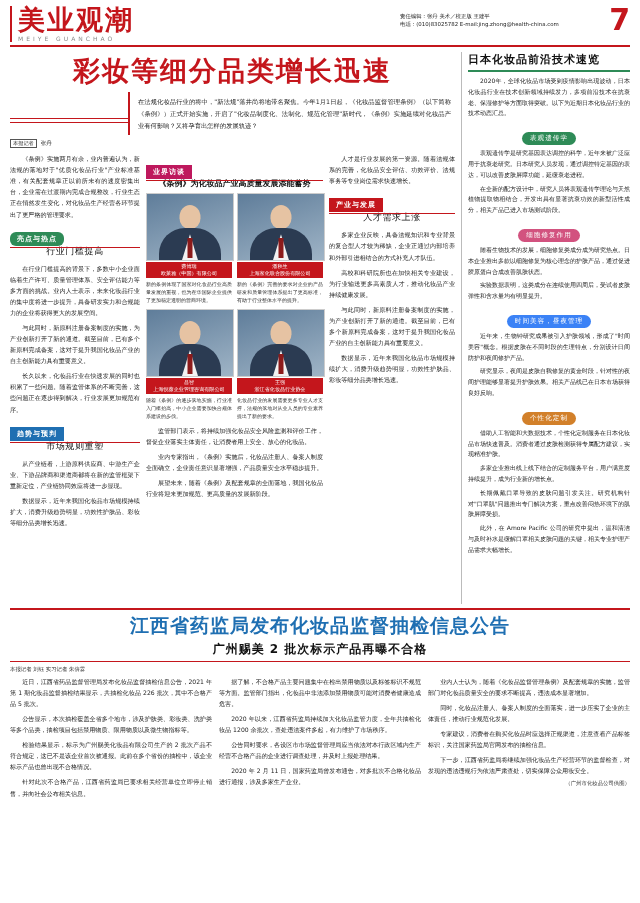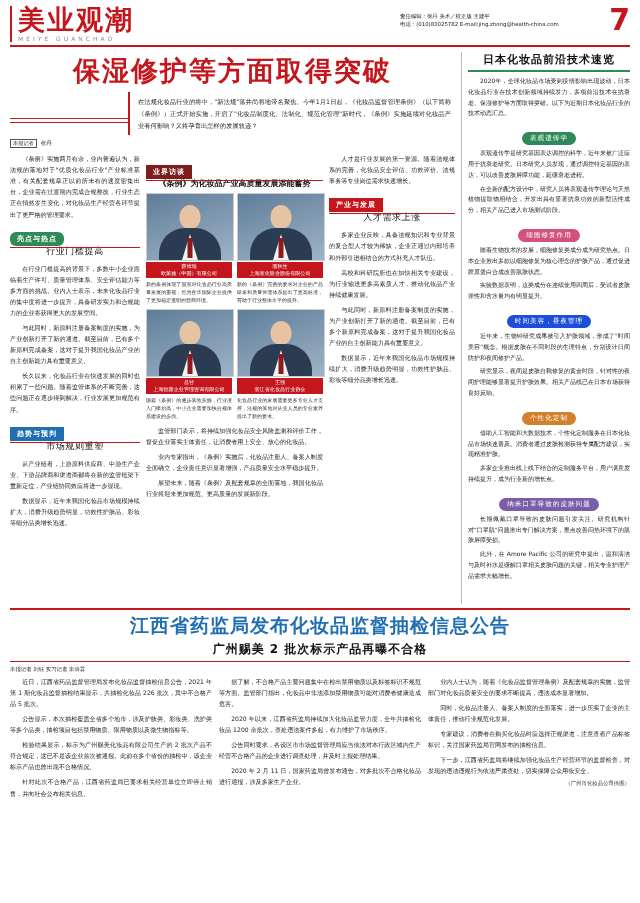--- a/index.html
+++ b/index.html
@@ -36,45 +36,45 @@
 
   .three{display:flex;gap:6px;}
   .c1{width:132px;}
   .c2{width:180px;}
   .c3{width:128px;}
 
   .sec-ribbon{position:relative;margin:6px 0 4px 0;height:15px;}
   .sec-ribbon span{display:inline-block;background:#c4161c;color:#fff;font-size:7px;font-weight:bold;padding:2px 7px 2px 7px;letter-spacing:1px;}
   .sec-ribbon.green span{background:#2e8b57;border-radius:6px;}
   .sec-ribbon.blue span{background:#1f6fb2;}
-  .sec-ribbon.gold span{background:#7f1d1d;}
+  .sec-ribbon.gold span{background:#be185d;}
   .sec-ribbon:after{content:"";display:block;border-bottom:1px solid #c4161c;margin-top:1px;}
 
   p.tx{font-size:6.1px;line-height:1.82;color:#222;text-align:justify;margin:0 0 4px 0;text-indent:2em;}
 
   .sub-h{font-size:9px;font-weight:normal;color:#111;text-align:center;margin:4px 0 5px 0;letter-spacing:.6px;}
   .sub-h2{font-size:8px;font-weight:bold;color:#111;text-align:center;margin:4px 0 4px 0;}
 
   
   .cards{display:flex;flex-wrap:wrap;gap:5px;justify-content:center;margin-bottom:5px;}
   .card{width:86px;}
   .photo{width:86px;height:66px;background:linear-gradient(160deg,#5f7d9a,#9fb4c6);border:1px solid #ccc;position:relative;overflow:hidden;}
   .photo .head{position:absolute;left:50%;top:11px;transform:translateX(-50%);width:21px;height:24px;border-radius:50% 50% 45% 45%;background:#e6c3a3;}
   .photo .torso{position:absolute;left:50%;bottom:0;transform:translateX(-50%);width:62px;height:32px;border-radius:26px 26px 0 0;background:#2b3b52;}
   .photo .shirt{position:absolute;left:50%;bottom:0;transform:translateX(-50%);width:16px;height:26px;background:#f2f2f2;clip-path:polygon(50% 0,100% 100%,0 100%);}
   .photo .tie{position:absolute;left:50%;bottom:2px;transform:translateX(-50%);width:5px;height:20px;background:#8c1b1b;}
   .cap-name{font-size:5.1px;text-align:center;background:#c4161c;color:#fff;padding:1px 0;margin-top:1px;line-height:1.35;}
   .cap-quote{font-size:5px;line-height:1.6;color:#333;margin-top:2px;text-align:justify;}
 
   
-  .side-title{font-size:11px;font-weight:bold;color:#111;text-align:center;letter-spacing:1px;border-bottom:2px solid #2e8b57;padding-bottom:3px;margin-bottom:4px;}
+  .side-title{font-size:11px;font-weight:bold;color:#111;letter-spacing:1px;border-bottom:2px solid #2e8b57;padding-bottom:3px;margin-bottom:4px;}
   .side-sec{margin:6px 0 3px 0;text-align:center;}
   .side-sec span{display:inline-block;background:#2e8b57;color:#fff;font-size:6.6px;padding:2px 8px;border-radius:8px;letter-spacing:1px;}
   .side-sec.pink span{background:#d2527f;}
-  .side-sec.blue span{background:#1d4ed8;}
+  .side-sec.blue span{background:#3b82f6;}
   .side-sec.orange span{background:#d2802a;}
   .side-sec.purple span{background:#7b5ea7;}
   p.stx{font-size:6px;line-height:1.8;color:#222;text-align:justify;margin:0 0 3px 0;text-indent:2em;}
 
   
   .lower{margin-top:4px;border-top:2px solid #c4161c;padding-top:5px;}
   .lw-title{font-size:19px;font-weight:bold;color:#1f6fb2;text-align:center;letter-spacing:1px;line-height:1.15;}
   .lw-sub{font-size:12px;font-weight:bold;color:#111;text-align:center;margin-top:4px;letter-spacing:1px;}
   .lw-byline{font-size:5.4px;color:#333;margin:4px 0 3px 0;}
   .lw-cols{display:flex;gap:7px;margin-top:2px;}
@@ -96,21 +96,21 @@
       <div>责任编辑：张丹  美术／校正版  王建平</div>
       <div>电话：(010)83025782  E-mail:jing.zhong@health-china.com</div>
     </div>
     <div class="mh-pageno">7</div>
   </div>
 
   <div class="body-wrap">
 
     <div class="col-main">
 
-      <div class="headline">保湿修护等方面取得突破</div>
+      <div class="headline">彩妆等细分品类增长迅速</div>
 
       <div class="lead-row">
         <div class="lead-rule">
             <div></div>
             <div></div>
           </div>
         <div class="lead-box">在法规化妆品行业的将中，"新法规"落井尚将地带名聚焦。今年1月1日起，《化妆品监督管理条例》（以下简称《条例》）正式开始实施，开启了"化妆品制度化、法制化、规范化管理"新时代，《条例》实施延续对化妆品产业有何影响？又将孕育出怎样的发展轨迹？</div>
       </div>
 
       <div class="byline">
@@ -233,21 +233,20 @@
       <p class="stx">实验数据表明，这类成分在连续使用四周后，受试者皮肤弹性和含水量均有明显提升。</p>
 
       <div class="side-sec blue"><span>时间美容，昼夜管理</span></div>
       <p class="stx">近年来，生物钟研究成果被引入护肤领域，形成了"时间美容"概念。根据皮肤在不同时段的生理特点，分别设计日间防护和夜间修护产品。</p>
       <p class="stx">研究显示，夜间是皮肤自我修复的黄金时段，针对性的夜间护理能够显著提升护肤效果。相关产品线已在日本市场获得良好反响。</p>
 
       <div class="side-sec orange"><span>个性化定制</span></div>
       <p class="stx">借助人工智能和大数据技术，个性化定制服务在日本化妆品市场快速普及。消费者通过皮肤检测获得专属配方建议，实现精准护肤。</p>
       <p class="stx">多家企业推出线上线下结合的定制服务平台，用户满意度持续提升，成为行业新的增长点。</p>
 
-      <div class="side-sec purple"><span>纳米口罩导致的皮肤问题</span></div>
       <p class="stx">长期佩戴口罩导致的皮肤问题引发关注。研究机构针对"口罩肌"问题推出专门解决方案，重点改善闷热环境下的肌肤屏障受损。</p>
       <p class="stx">此外，在 Amore Pacific 公司的研究中提出，温和清洁与及时补水是缓解口罩相关皮肤问题的关键，相关专业护理产品需求大幅增长。</p>
     </div>
   </div>
 
   <div class="lower">
     <div class="lw-title">江西省药监局发布化妆品监督抽检信息公告</div>
     <div class="lw-sub">广州赐美 2 批次标示产品再曝不合格</div>
     <div class="divline"></div>
     <div class="lw-byline">本报记者  刘钰  实习记者  朱倍霖</div>

